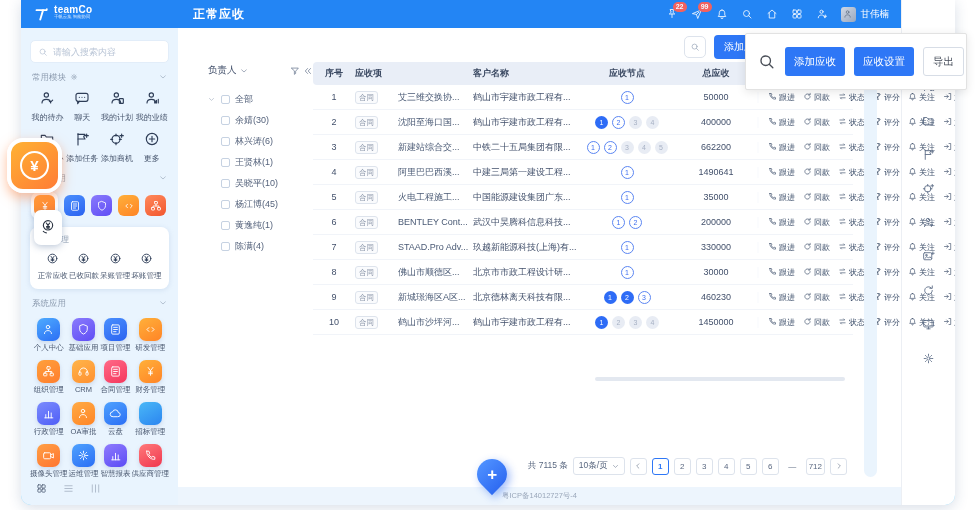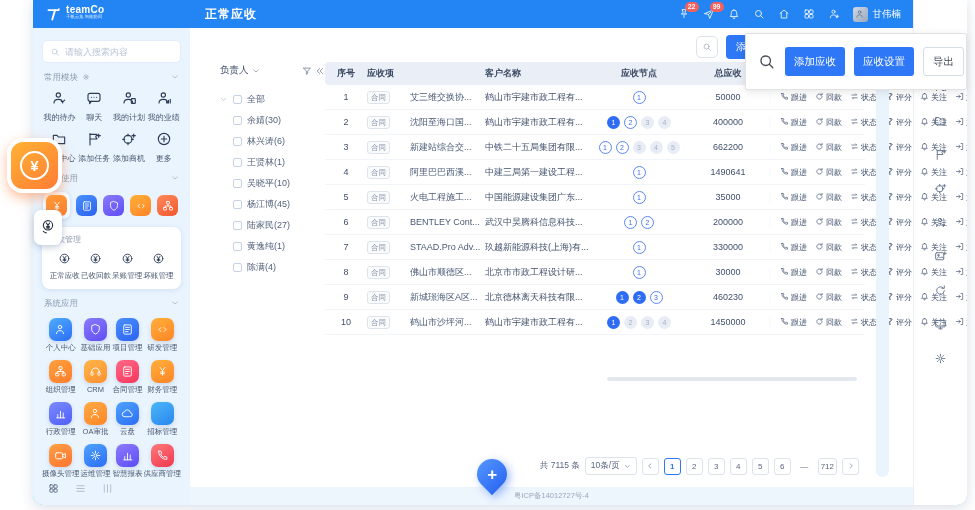--- a/index.html
+++ b/index.html
@@ -1,21 +1,21 @@
 <!DOCTYPE html>
 <html><head>
 <meta charset="utf-8">
 <style>
   * { margin:0; padding:0; box-sizing:border-box; }
   html,body { width:975px; height:510px; overflow:hidden; background:#fff;
     font-family:"Liberation Sans","DejaVu Sans",sans-serif; }
   .page { position:relative; width:975px; height:510px; background:#fff; }
 
   
-  .app { position:absolute; left:33px; top:0; width:934px; height:505px;
+  .app { position:absolute; left:21px; top:0; width:934px; height:505px;
     border-radius:0 0 10px 10px; box-shadow:0 3px 14px rgba(40,70,120,.18);
     display:flex; overflow:hidden; background:#7dd3fc; }
   .app-main { width:880px; display:flex; flex-direction:column; }
 
   
   .topbar { height:28px; background:#2385f4; display:flex; align-items:center; color:#fff; flex:0 0 28px; }
   .logo-zone { width:157px; padding-left:13px; display:flex; align-items:center; gap:5px; }
   .logo-mark svg { display:block; }
   .logo-text .lname { font-size:10px; font-weight:bold; line-height:10px; letter-spacing:.3px; }
   .logo-text .ltag { font-size:8px; transform:scale(.55); transform-origin:left top; opacity:.85; white-space:nowrap; line-height:8px; }
@@ -636,29 +636,20 @@
                     <span class="cbx"></span>
                     <span>杨江博(45)</span>
                   </div>
                   <div class="filter-item">
                     <span class="caret empty">
                       <svg viewBox="0 0 24 24" width="7" height="7" fill="none" stroke="currentColor" stroke-width="1.7" stroke-linecap="round" stroke-linejoin="round">
                         <path d="M5 8.5l7 6.5 7-6.5"></path>
                       </svg>
                     </span>
                     <span class="cbx"></span>
-                    <span>陆家民(27)</span>
-                  </div>
-                  <div class="filter-item">
-                    <span class="caret empty">
-                      <svg viewBox="0 0 24 24" width="7" height="7" fill="none" stroke="currentColor" stroke-width="1.7" stroke-linecap="round" stroke-linejoin="round">
-                        <path d="M5 8.5l7 6.5 7-6.5"></path>
-                      </svg>
-                    </span>
-                    <span class="cbx"></span>
                     <span>黄逸纯(1)</span>
                   </div>
                   <div class="filter-item">
                     <span class="caret empty">
                       <svg viewBox="0 0 24 24" width="7" height="7" fill="none" stroke="currentColor" stroke-width="1.7" stroke-linecap="round" stroke-linejoin="round">
                         <path d="M5 8.5l7 6.5 7-6.5"></path>
                       </svg>
                     </span>
                     <span class="cbx"></span>
                     <span>陈满(4)</span>

